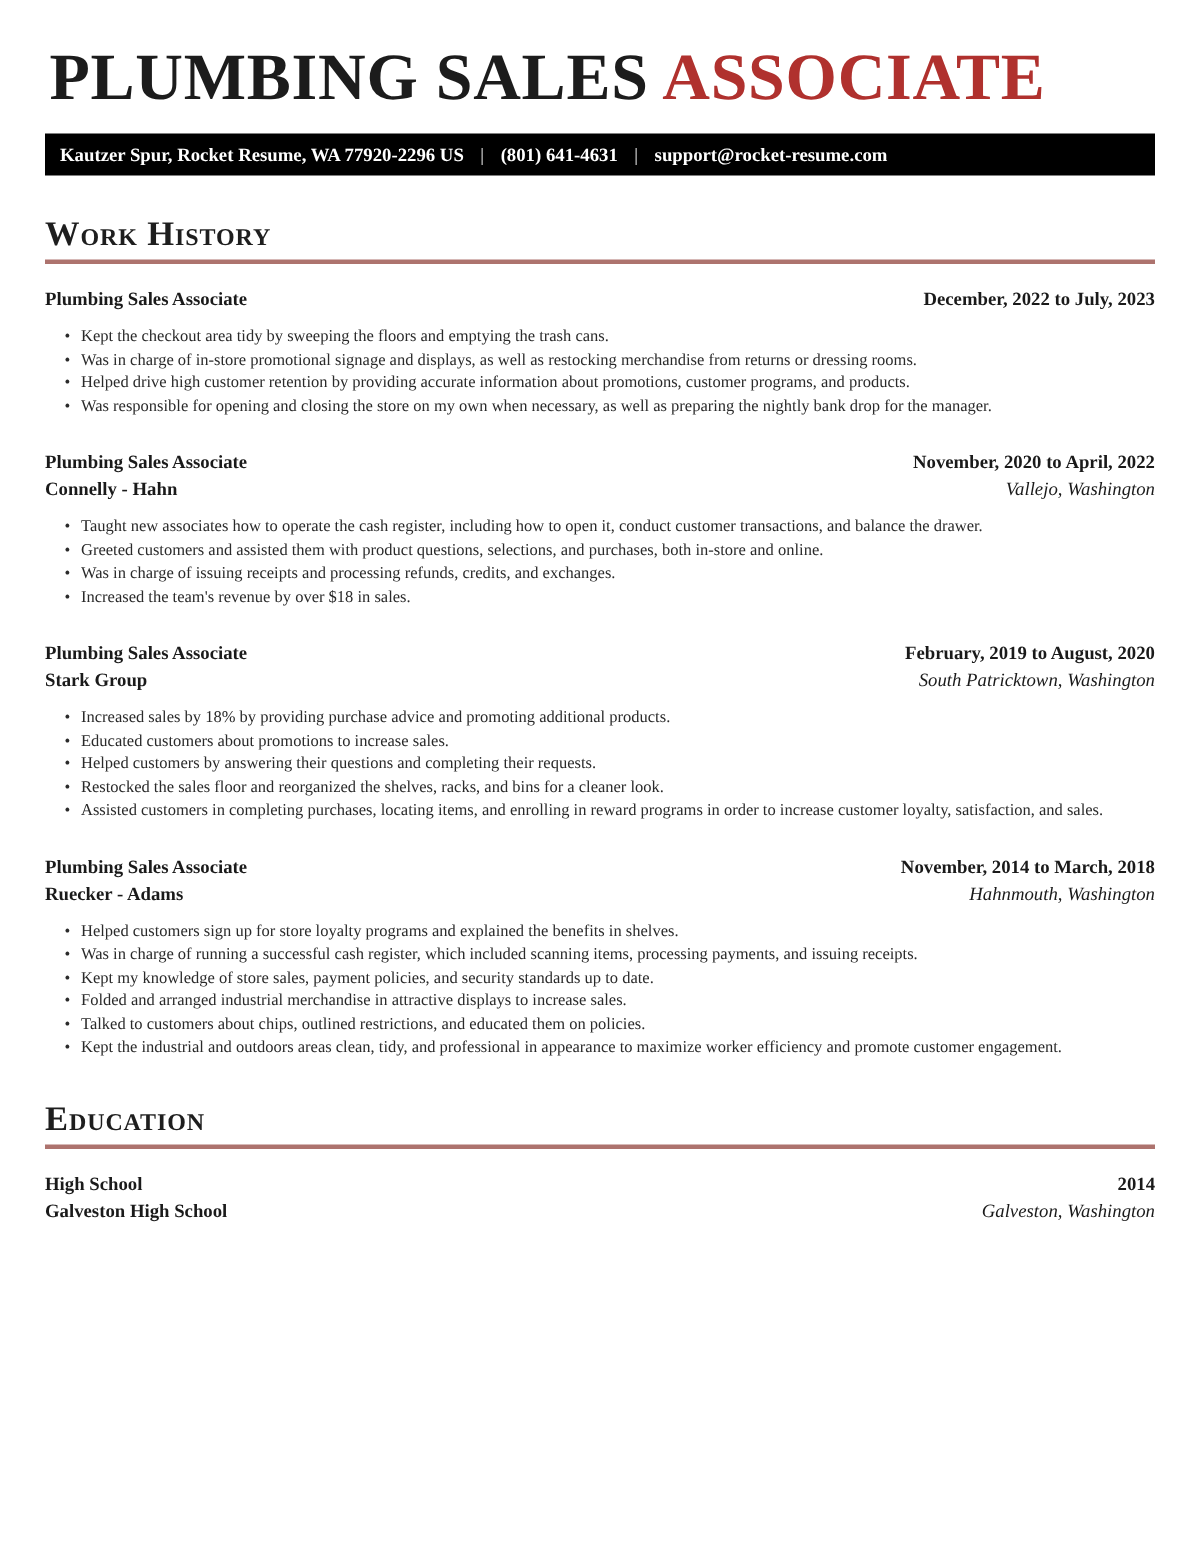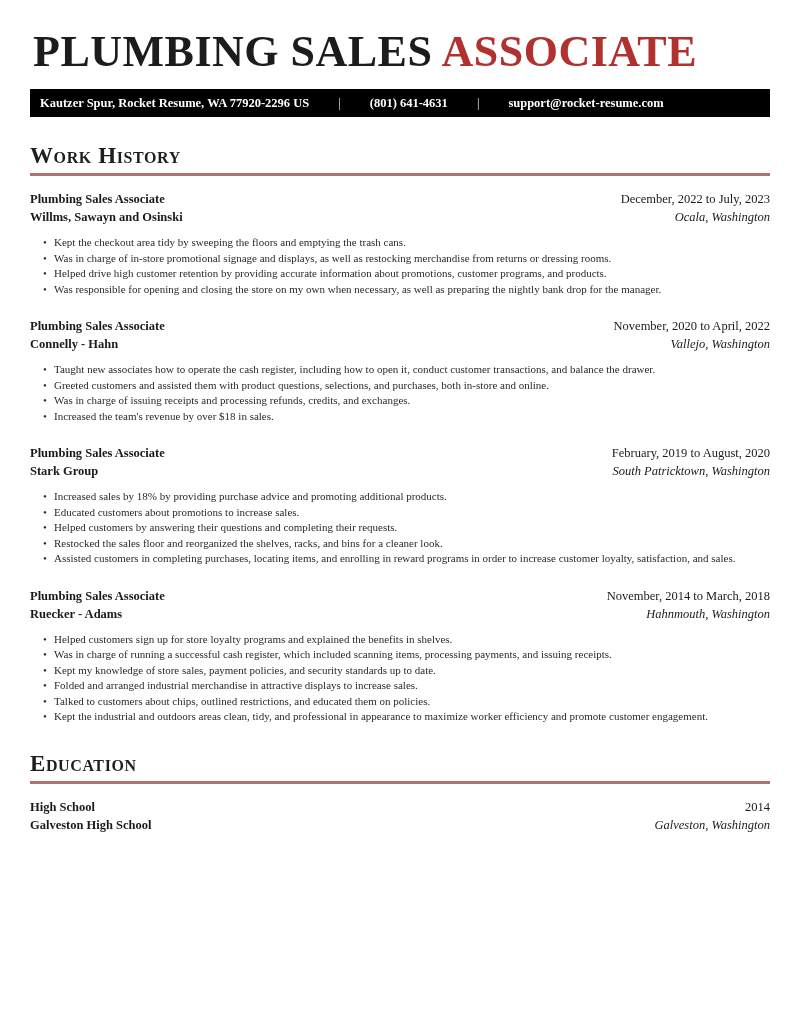--- a/index.html
+++ b/index.html
@@ -25,21 +25,21 @@
   }
   .resume-title .accent { color: #b0312e; }
 
   
   .contact-bar {
     margin-top: 15px;
     background: #000000;
     color: #ffffff;
     display: flex;
     align-items: center;
-    gap: 29px;
+    gap: 11px;
     font-weight: 700;
     font-size: 12.5px;
     padding: 7px 10px 6px 10px;
   }
   .contact-bar .divider { font-weight: 400; color: #e8e8e8; }
 
   
   .section-heading {
     margin-top: 26px;
     font-size: 23px;
@@ -57,21 +57,21 @@
 
   
   .entry { margin-top: 14px; }
   .row {
     display: flex;
     justify-content: space-between;
     align-items: baseline;
     line-height: 18px;
   }
   .bold-left { font-weight: 700; font-size: 12.5px; color: #1a1a1a; }
-  .dates { font-size: 12.5px; color: #1a1a1a; }
+  .dates { font-size: 12.5px; color: #1a1a1a; font-weight: bold; }
   .location { font-size: 12.5px; font-style: italic; color: #1a1a1a; }
 
   ul.bullets {
     list-style: none;
     margin: 9px 0 20px 0;
     padding: 0 0 0 13px;
   }
   ul.bullets li {
     position: relative;
     padding-left: 11px;
@@ -104,24 +104,20 @@
   </div>
 
   <div>
     <div class="section-heading">Work History</div>
     <div class="section-rule"></div>
 
     <div class="entry">
       <div class="row">
         <span class="bold-left">Plumbing Sales Associate</span>
         <span class="dates">December, 2022 to July, 2023</span>
-      </div>
-      <div class="row">
-        <span class="bold-left">Willms, Sawayn and Osinski</span>
-        <span class="location">Ocala, Washington</span>
       </div>
       <ul class="bullets">
         <li>Kept the checkout area tidy by sweeping the floors and emptying the trash cans.</li>
         <li>Was in charge of in-store promotional signage and displays, as well as restocking merchandise from returns or dressing rooms.</li>
         <li>Helped drive high customer retention by providing accurate information about promotions, customer programs, and products.</li>
         <li>Was responsible for opening and closing the store on my own when necessary, as well as preparing the nightly bank drop for the manager.</li>
       </ul>
     </div>
 
     <div class="entry">

